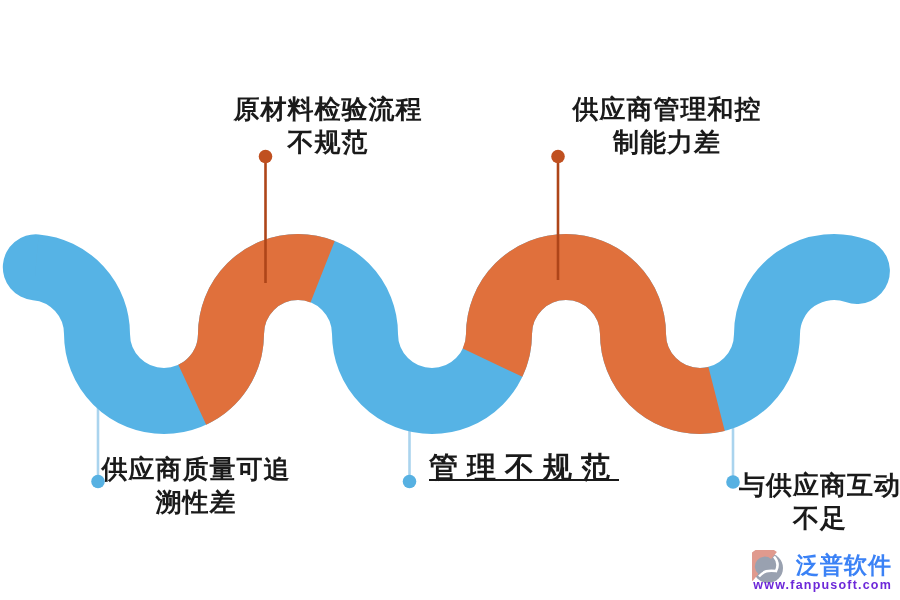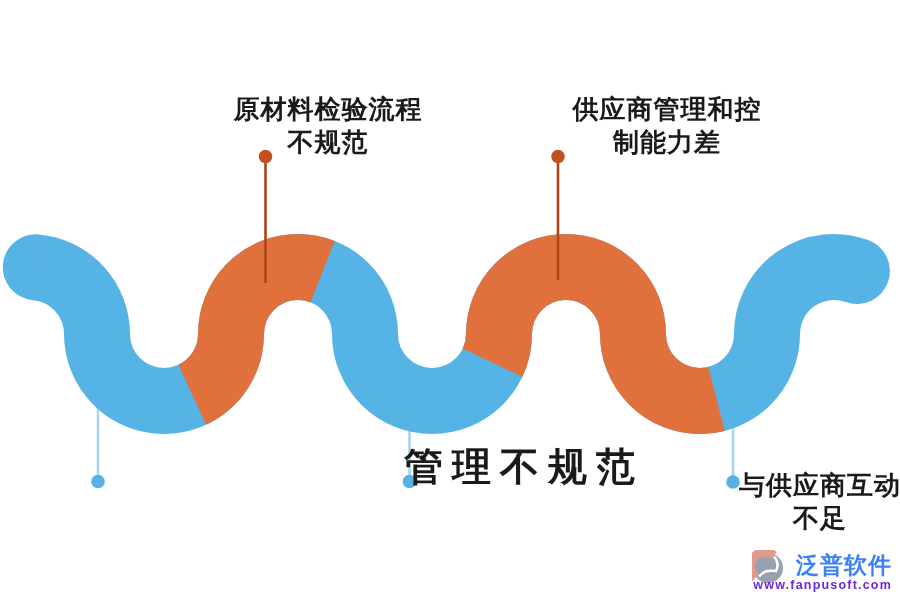--- a/index.html
+++ b/index.html
@@ -21,23 +21,24 @@
     text-align: center;
     font-weight: bold;
     font-size: 26px;
     line-height: 33px;
     letter-spacing: 1px;
     color: #1a1a1a;
     white-space: nowrap;
   }
   .callout .line { display: block; }
   .callout.big {
-    font-size: 39px;
+    font-size: 29px;
     letter-spacing: 9px;
     line-height: 34px;
+    text-decoration: underline;
   }
   .watermark {
     position: absolute;
     left: 752px;
     top: 549px;
     width: 142px;
     height: 44px;
   }
   .watermark .mark-icon {
     position: absolute;
@@ -113,20 +114,24 @@
   <div class="callout" style="left:667px; top:93px;">
     <span class="line">供应商管理和控</span>
     <span class="line">制能力差</span>
   </div>
 
   <div class="callout" style="left:328px; top:93px;">
     <span class="line">原材料检验流程</span>
     <span class="line">不规范</span>
   </div>
 
+  <div class="callout" style="left:196px; top:453px;">
+    <span class="line">供应商质量可追</span>
+    <span class="line">溯性差</span>
+  </div>
 
   <div class="callout big" style="left:524px; top:450px;">
     <span class="line">管理不规范</span>
   </div>
 
   <div class="callout" style="left:820px; top:457px;margin-top:12px;">
     <span class="line">与供应商互动</span>
     <span class="line">不足</span>
   </div>
 

